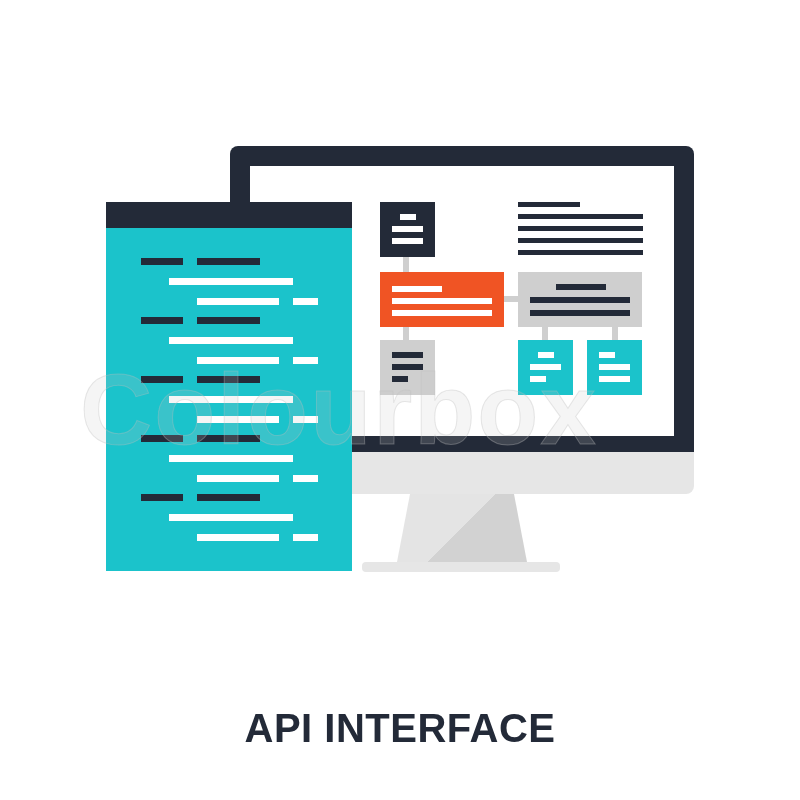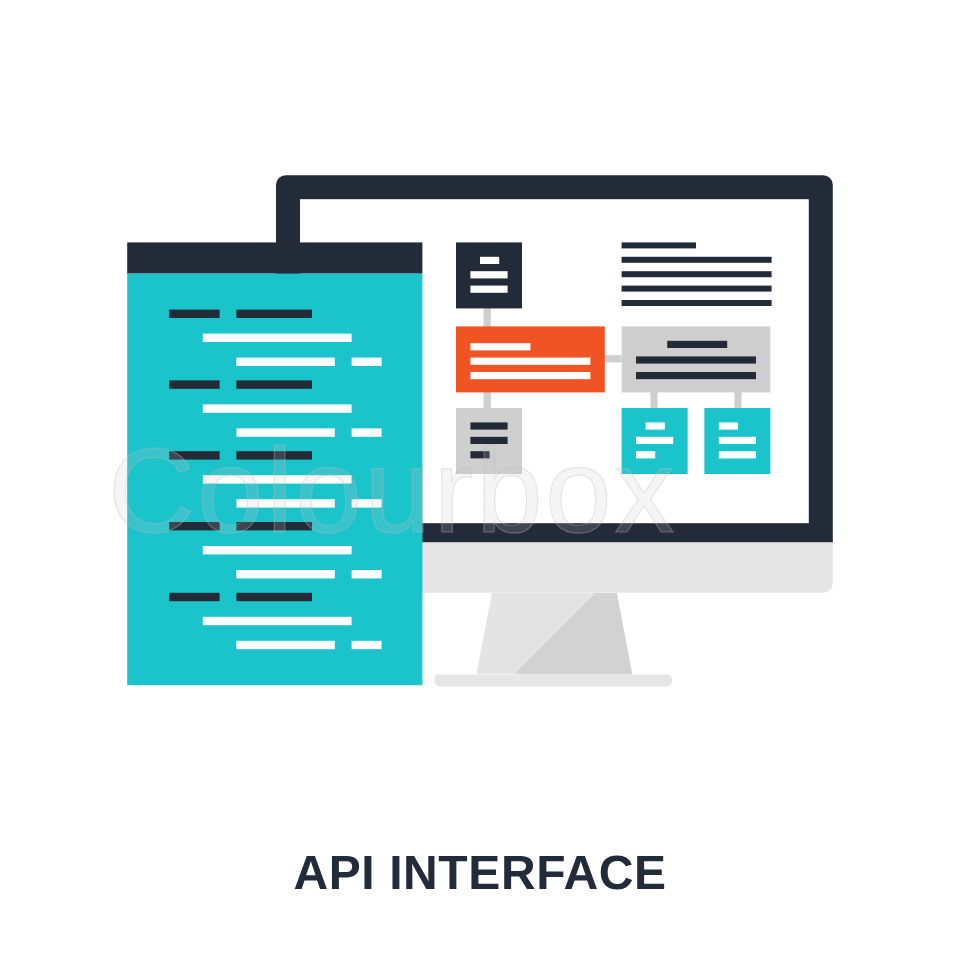--- a/index.html
+++ b/index.html
@@ -5,21 +5,21 @@
   html,body{margin:0;padding:0;background:#ffffff;}
   body{width:800px;height:800px;position:relative;overflow:hidden;font-family:"Liberation Sans",sans-serif;}
   .abs{position:absolute;}
   .dark{background:#232a38;}
   .teal{background:#1bc3cb;}
   .white{background:#ffffff;}
   .grey{background:#cfcfcf;}
   .orange{background:#f05424;}
   .lightgrey{background:#e6e6e6;}
   .title{position:absolute;left:0;width:800px;top:706px;text-align:center;font-size:40px;font-weight:bold;color:#232a38;letter-spacing:0.5px;}
-  .wm{position:absolute;left:90px;top:352px;font-size:100px;font-weight:normal;color:rgba(200,200,200,0.18);letter-spacing:2px;-webkit-text-stroke:1px rgba(190,190,190,0.35);}
+  .wm{position:absolute;left:80px;top:352px;font-size:100px;font-weight:bold;color:rgba(200,200,200,0.18);letter-spacing:2px;-webkit-text-stroke:1px rgba(190,190,190,0.35);}
 </style>
 </head>
 <body>
 
 <div class="abs dark" style="left:230px;top:146px;width:464px;height:306px;border-radius:8px 8px 0 0;"></div>
 <div class="abs white" style="left:250px;top:166px;width:424px;height:270px;"></div>
 <div class="abs lightgrey" style="left:230px;top:452px;width:464px;height:42px;border-radius:0 0 8px 8px;"></div>
 <div class="abs" style="left:397px;top:494px;width:130px;height:68px;background:linear-gradient(135deg,#e4e4e4 0%,#e4e4e4 50%,#d2d2d2 50%);clip-path:polygon(10% 0,90% 0,100% 100%,0 100%);"></div>
 <div class="abs lightgrey" style="left:362px;top:562px;width:198px;height:10px;border-radius:4px;"></div>
 

